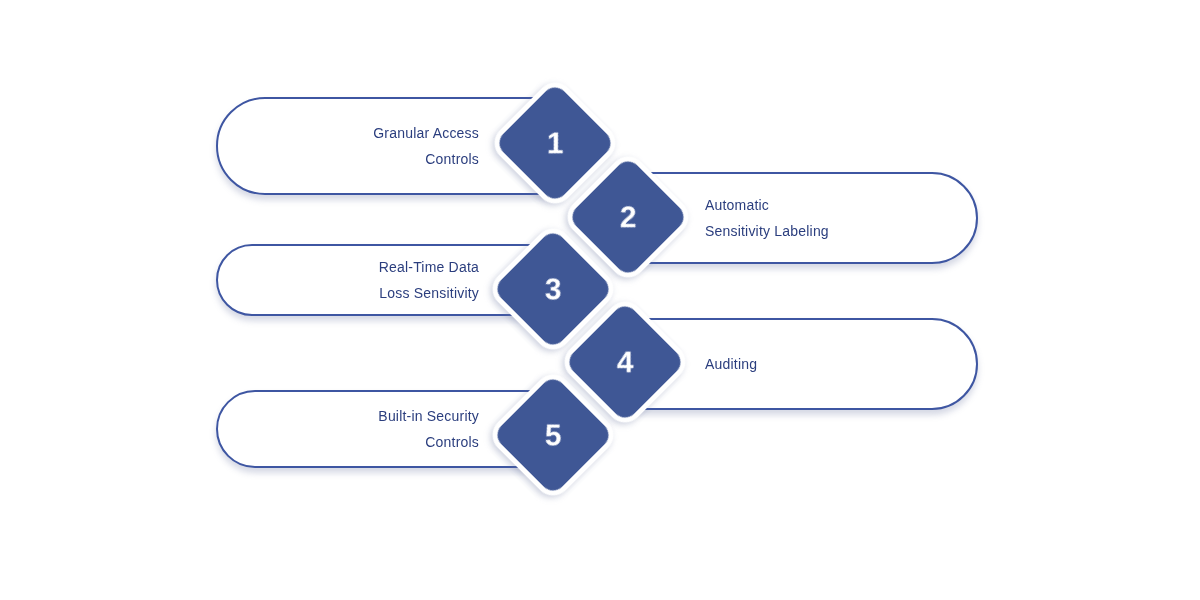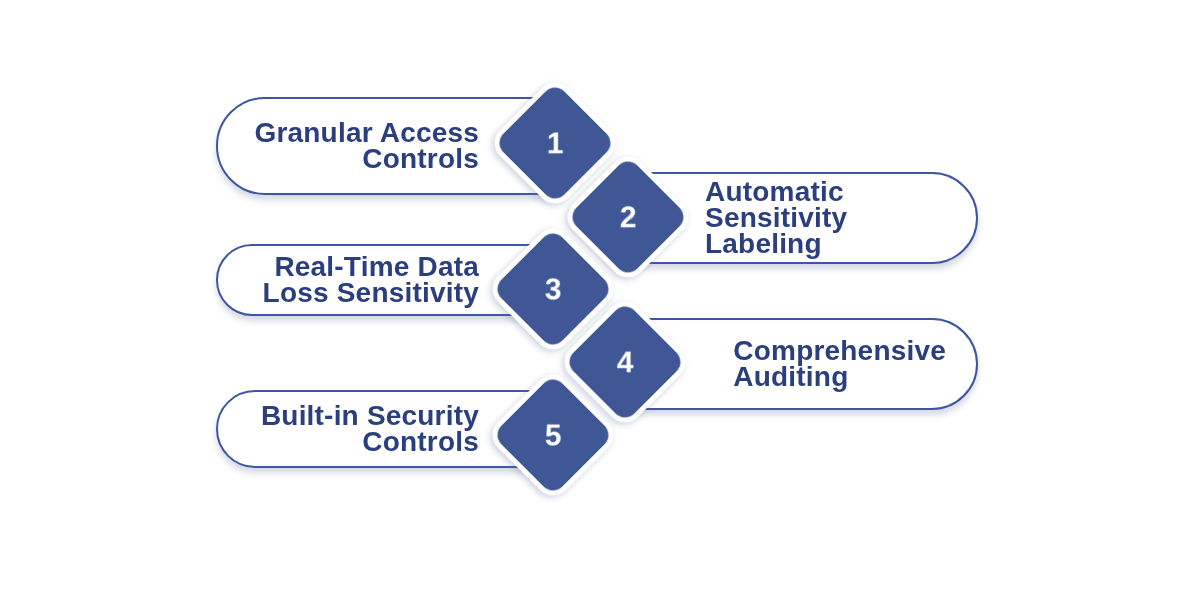--- a/index.html
+++ b/index.html
@@ -17,24 +17,24 @@
   }
   .pill{
     position:absolute;box-sizing:border-box;z-index:1;
     background:#ffffff;
     border:2px solid var(--pill-border);
     border-radius:60px;
     box-shadow:0 5px 6px rgba(109,119,160,0.28);
     display:flex;align-items:center;
   }
   .pill-left{justify-content:flex-end;padding-right:104px;padding-left:30px;}
-  .pill-right{justify-content:flex-end;padding-left:111px;padding-right:30px;}
+  .pill-right{justify-content:flex-start;padding-left:111px;padding-right:30px;}
   .pill-label{
     color:var(--label);
-    font-size:28px;font-weight:bold;line-height:26px;letter-spacing:.2px;
+    font-size:14px;font-weight:normal;line-height:26px;letter-spacing:.2px;
   }
   .pill-left .pill-label{text-align:right;}
   .pill-right .pill-label{text-align:left;}
   .diamond{
     position:absolute;box-sizing:border-box;z-index:3;
     width:96px;height:96px;
     background:var(--accent);
     border:5px solid #ffffff;
     border-radius:18px;
     transform:rotate(45deg);
@@ -80,21 +80,20 @@
 
   <div class="pill pill-left p3">
     <div class="pill-label">
       <div>Real-Time Data</div>
       <div>Loss Sensitivity</div>
     </div>
   </div>
 
   <div class="pill pill-right p4">
     <div class="pill-label">
-      <div>Comprehensive</div>
       <div>Auditing</div>
     </div>
   </div>
 
   <div class="pill pill-left p5">
     <div class="pill-label">
       <div>Built-in Security</div>
       <div>Controls</div>
     </div>
   </div>

